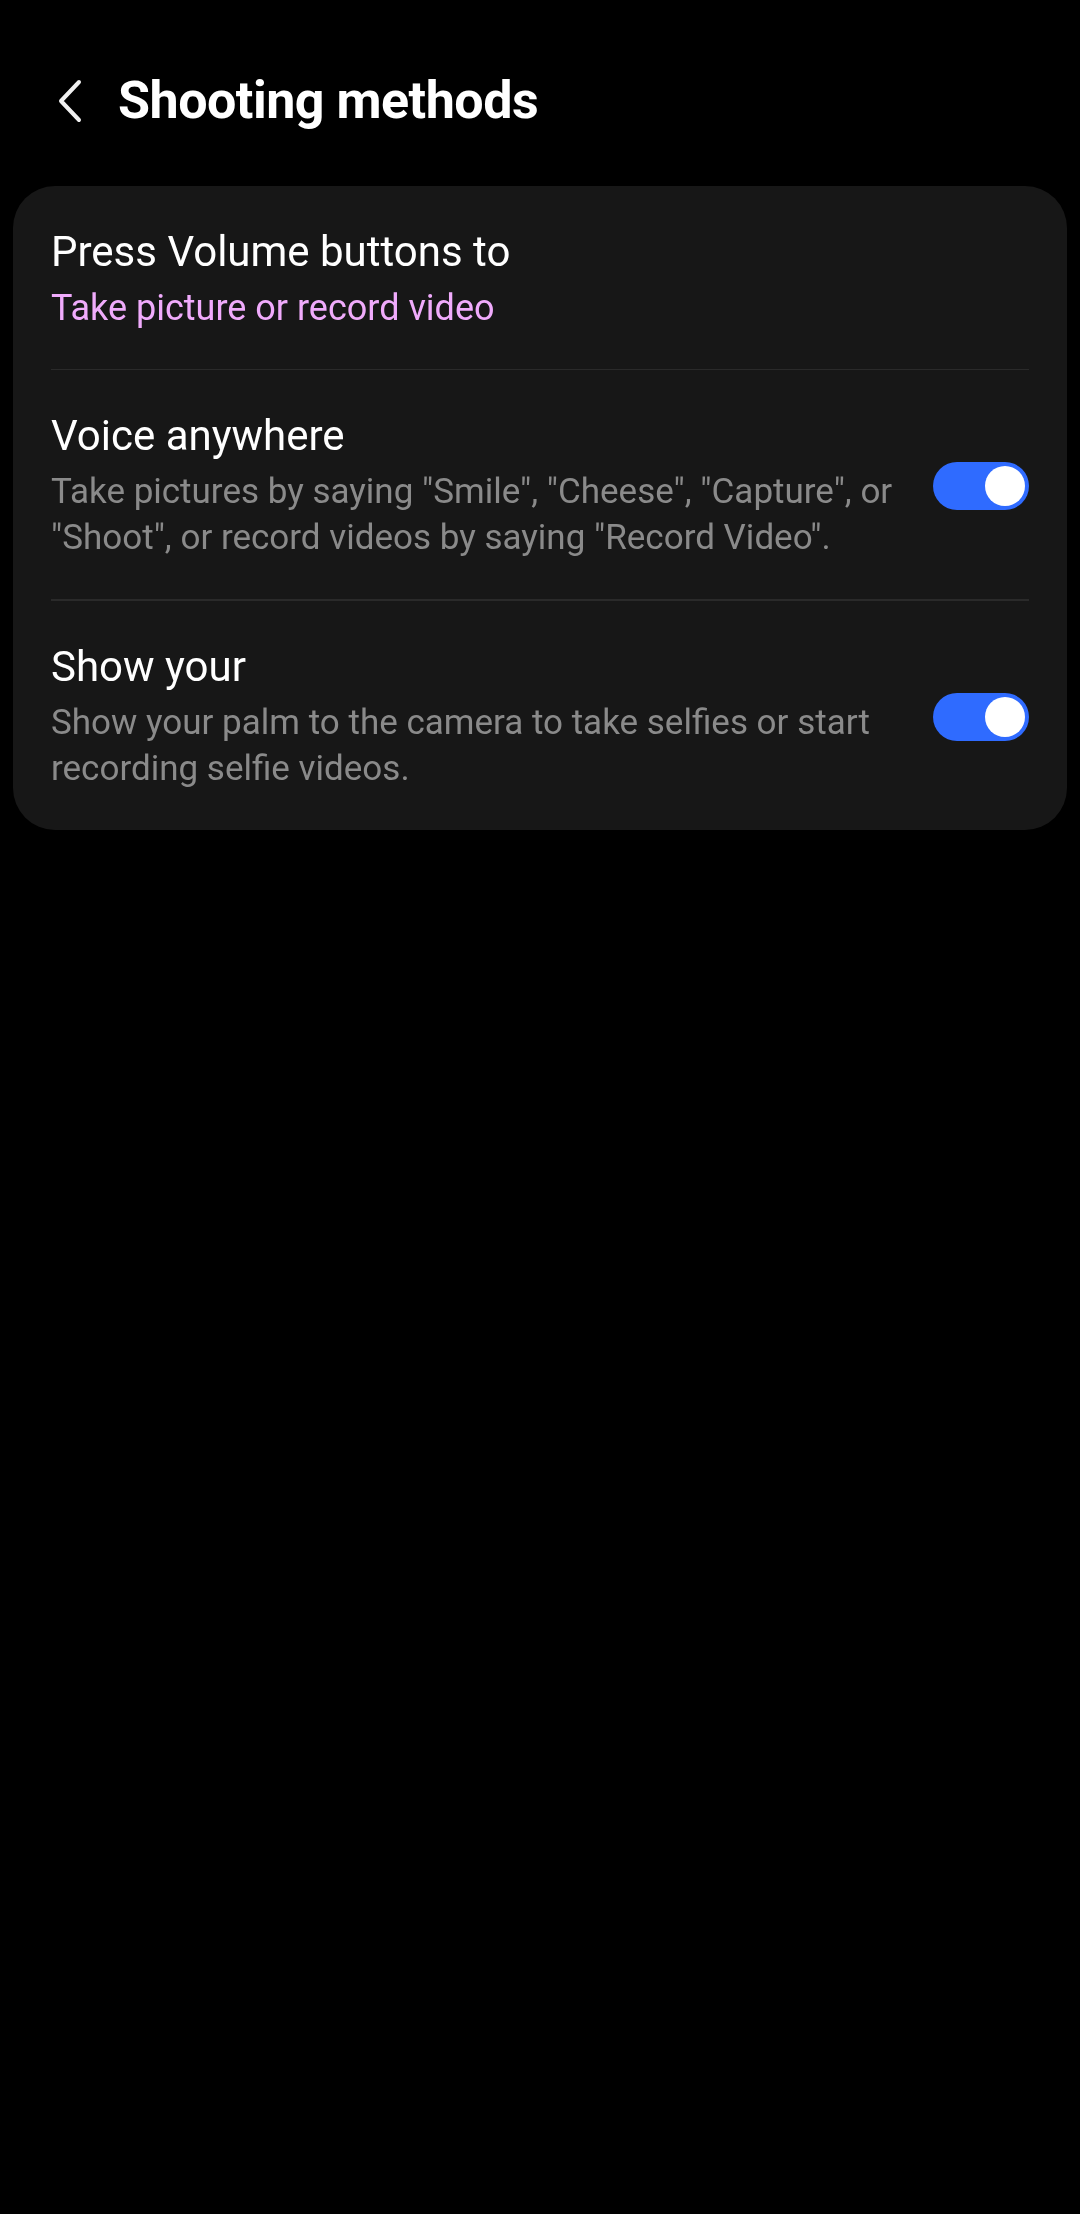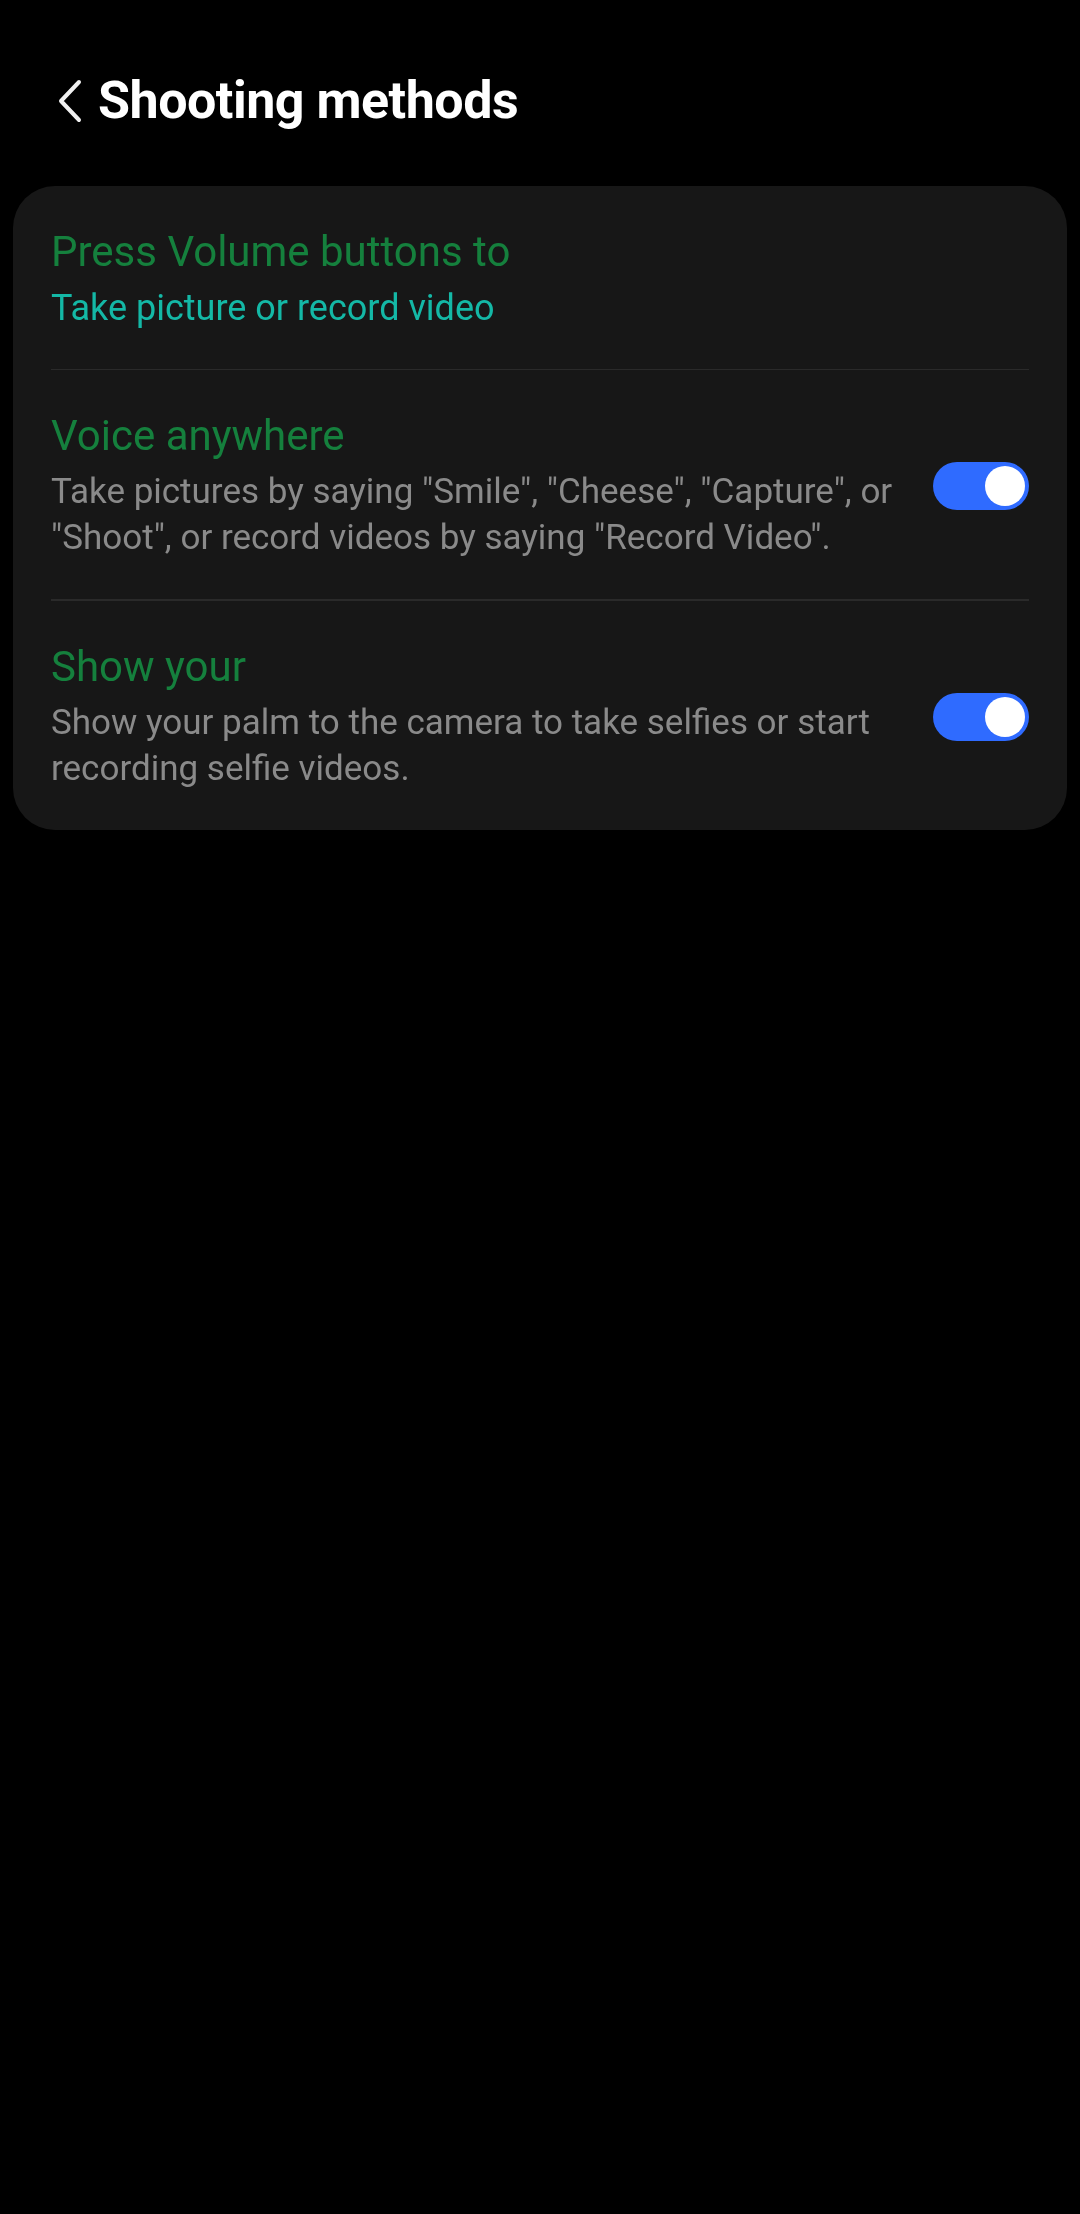--- a/index.html
+++ b/index.html
@@ -11,21 +11,21 @@
       width: 1080px;
       height: 2214px;
       background: #000000;
       font-family: -apple-system, BlinkMacSystemFont, "Segoe UI", Roboto, sans-serif;
       color: #ffffff;
     }
     .header {
       display: flex;
       align-items: center;
       padding: 70px 40px 40px 55px;
-      gap: 15px;
+      gap: 35px;
     }
     .back-icon svg {
       display: block;
     }
     .page-title {
       font-size: 52px;
       font-weight: 700;
       letter-spacing: -0.5px;
     }
     .card {
@@ -41,26 +41,26 @@
       justify-content: space-between;
       gap: 30px;
     }
     .row-text {
       flex: 1;
       min-width: 0;
     }
     .row-title {
       font-size: 42px;
       font-weight: 400;
-      color: #15803d;
+      color: #ffffff;
       line-height: 1.25;
     }
     .row-value {
       font-size: 36px;
-      color: #14b8a6;
+      color: #f0abfc;
       margin-top: 6px;
       line-height: 1.3;
     }
     .row-desc {
       font-size: 35px;
       color: #8a8a8a;
       margin-top: 6px;
       line-height: 1.32;
     }
     .divider {

